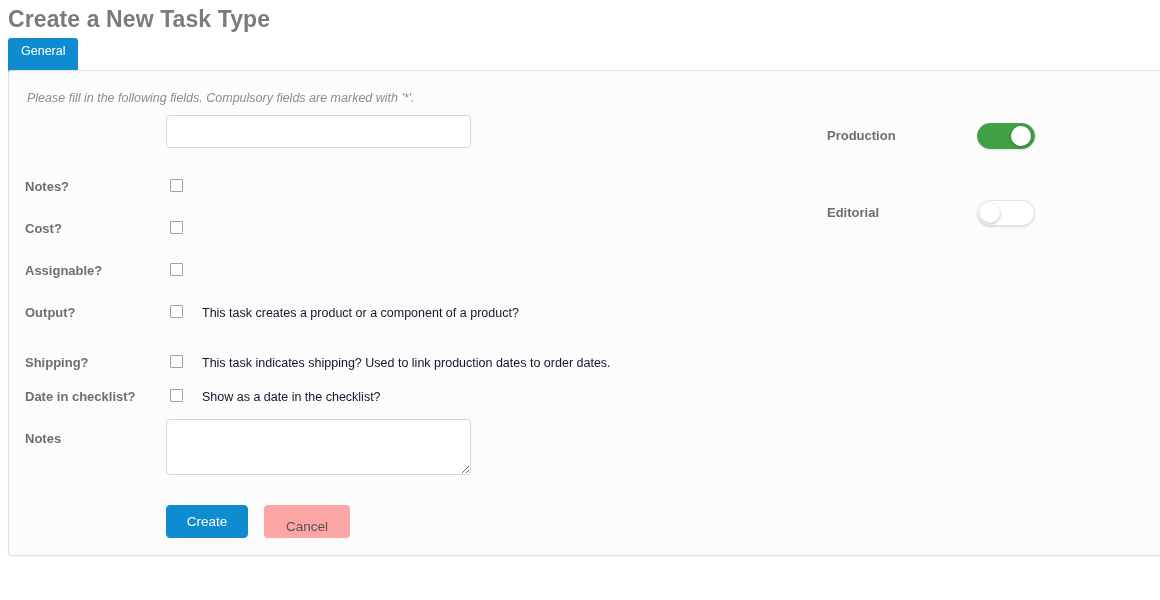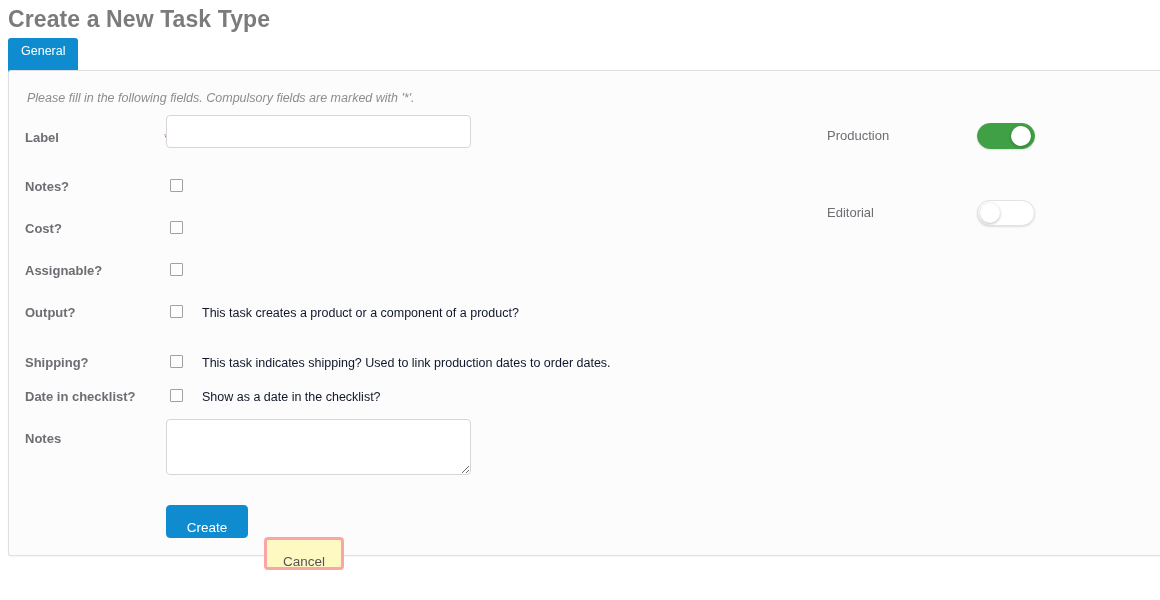--- a/index.html
+++ b/index.html
@@ -162,52 +162,51 @@
   
   .btn {
     position: absolute;
     top: 434px;
     height: 33px;
     box-sizing: border-box;
     font-family: "Liberation Sans", sans-serif;
     font-size: 13.5px;
     border-radius: 4px;
     cursor: pointer;
-    padding: 6px 16px;
+    padding: 0 16px;
     line-height: 31px;
   }
   .btn-create {
     left: 157px;
     background: #0e8ccf;
     border: 1px solid #0e8ccf;
     color: #ffffff;
     min-width: 82px;
   }
   .btn-cancel {
     left: 255px;
-    background: #fef9c3;
-    border: 3px solid #fca5a5;
+    background: #fca5a5;
+    border: 6px solid #fca5a5;
     color: #555555;
     min-width: 80px;
-    margin-top: 32px;
   }
 
   
   .toggle-row {
     position: absolute;
     left: 810px;
     width: 230px;
     height: 26px;
   }
   .t-label {
     position: absolute;
     left: 8px;
     top: 0;
     font-size: 13px;
-    font-weight: normal;
+    font-weight: bold;
     color: #6d6d73;
     line-height: 26px;
     white-space: nowrap;
   }
   .switch {
     position: absolute;
     left: 158px;
     top: 0;
     width: 58px;
     height: 26px;
@@ -242,24 +241,20 @@
 <div class="page-title">Create a New Task Type</div>
 
 <div class="tabbar">
   <div class="tab">General</div>
 </div>
 
 <div class="panel">
 
   <div class="hint">Please fill in the following fields. Compulsory fields are marked with '*'.</div>
 
-  <div class="form-row" style="top:57px;">
-    <span class="f-label">Label</span>
-    <span class="req-star">*</span>
-  </div>
 
   <div class="form-row" style="top:106px;">
     <span class="f-label">Notes?</span>
     <input type="checkbox" class="cbox" style="">
   </div>
 
   <div class="form-row" style="top:190px;">
     <span class="f-label">Assignable?</span>
     <input type="checkbox" class="cbox" style="">
   </div>

